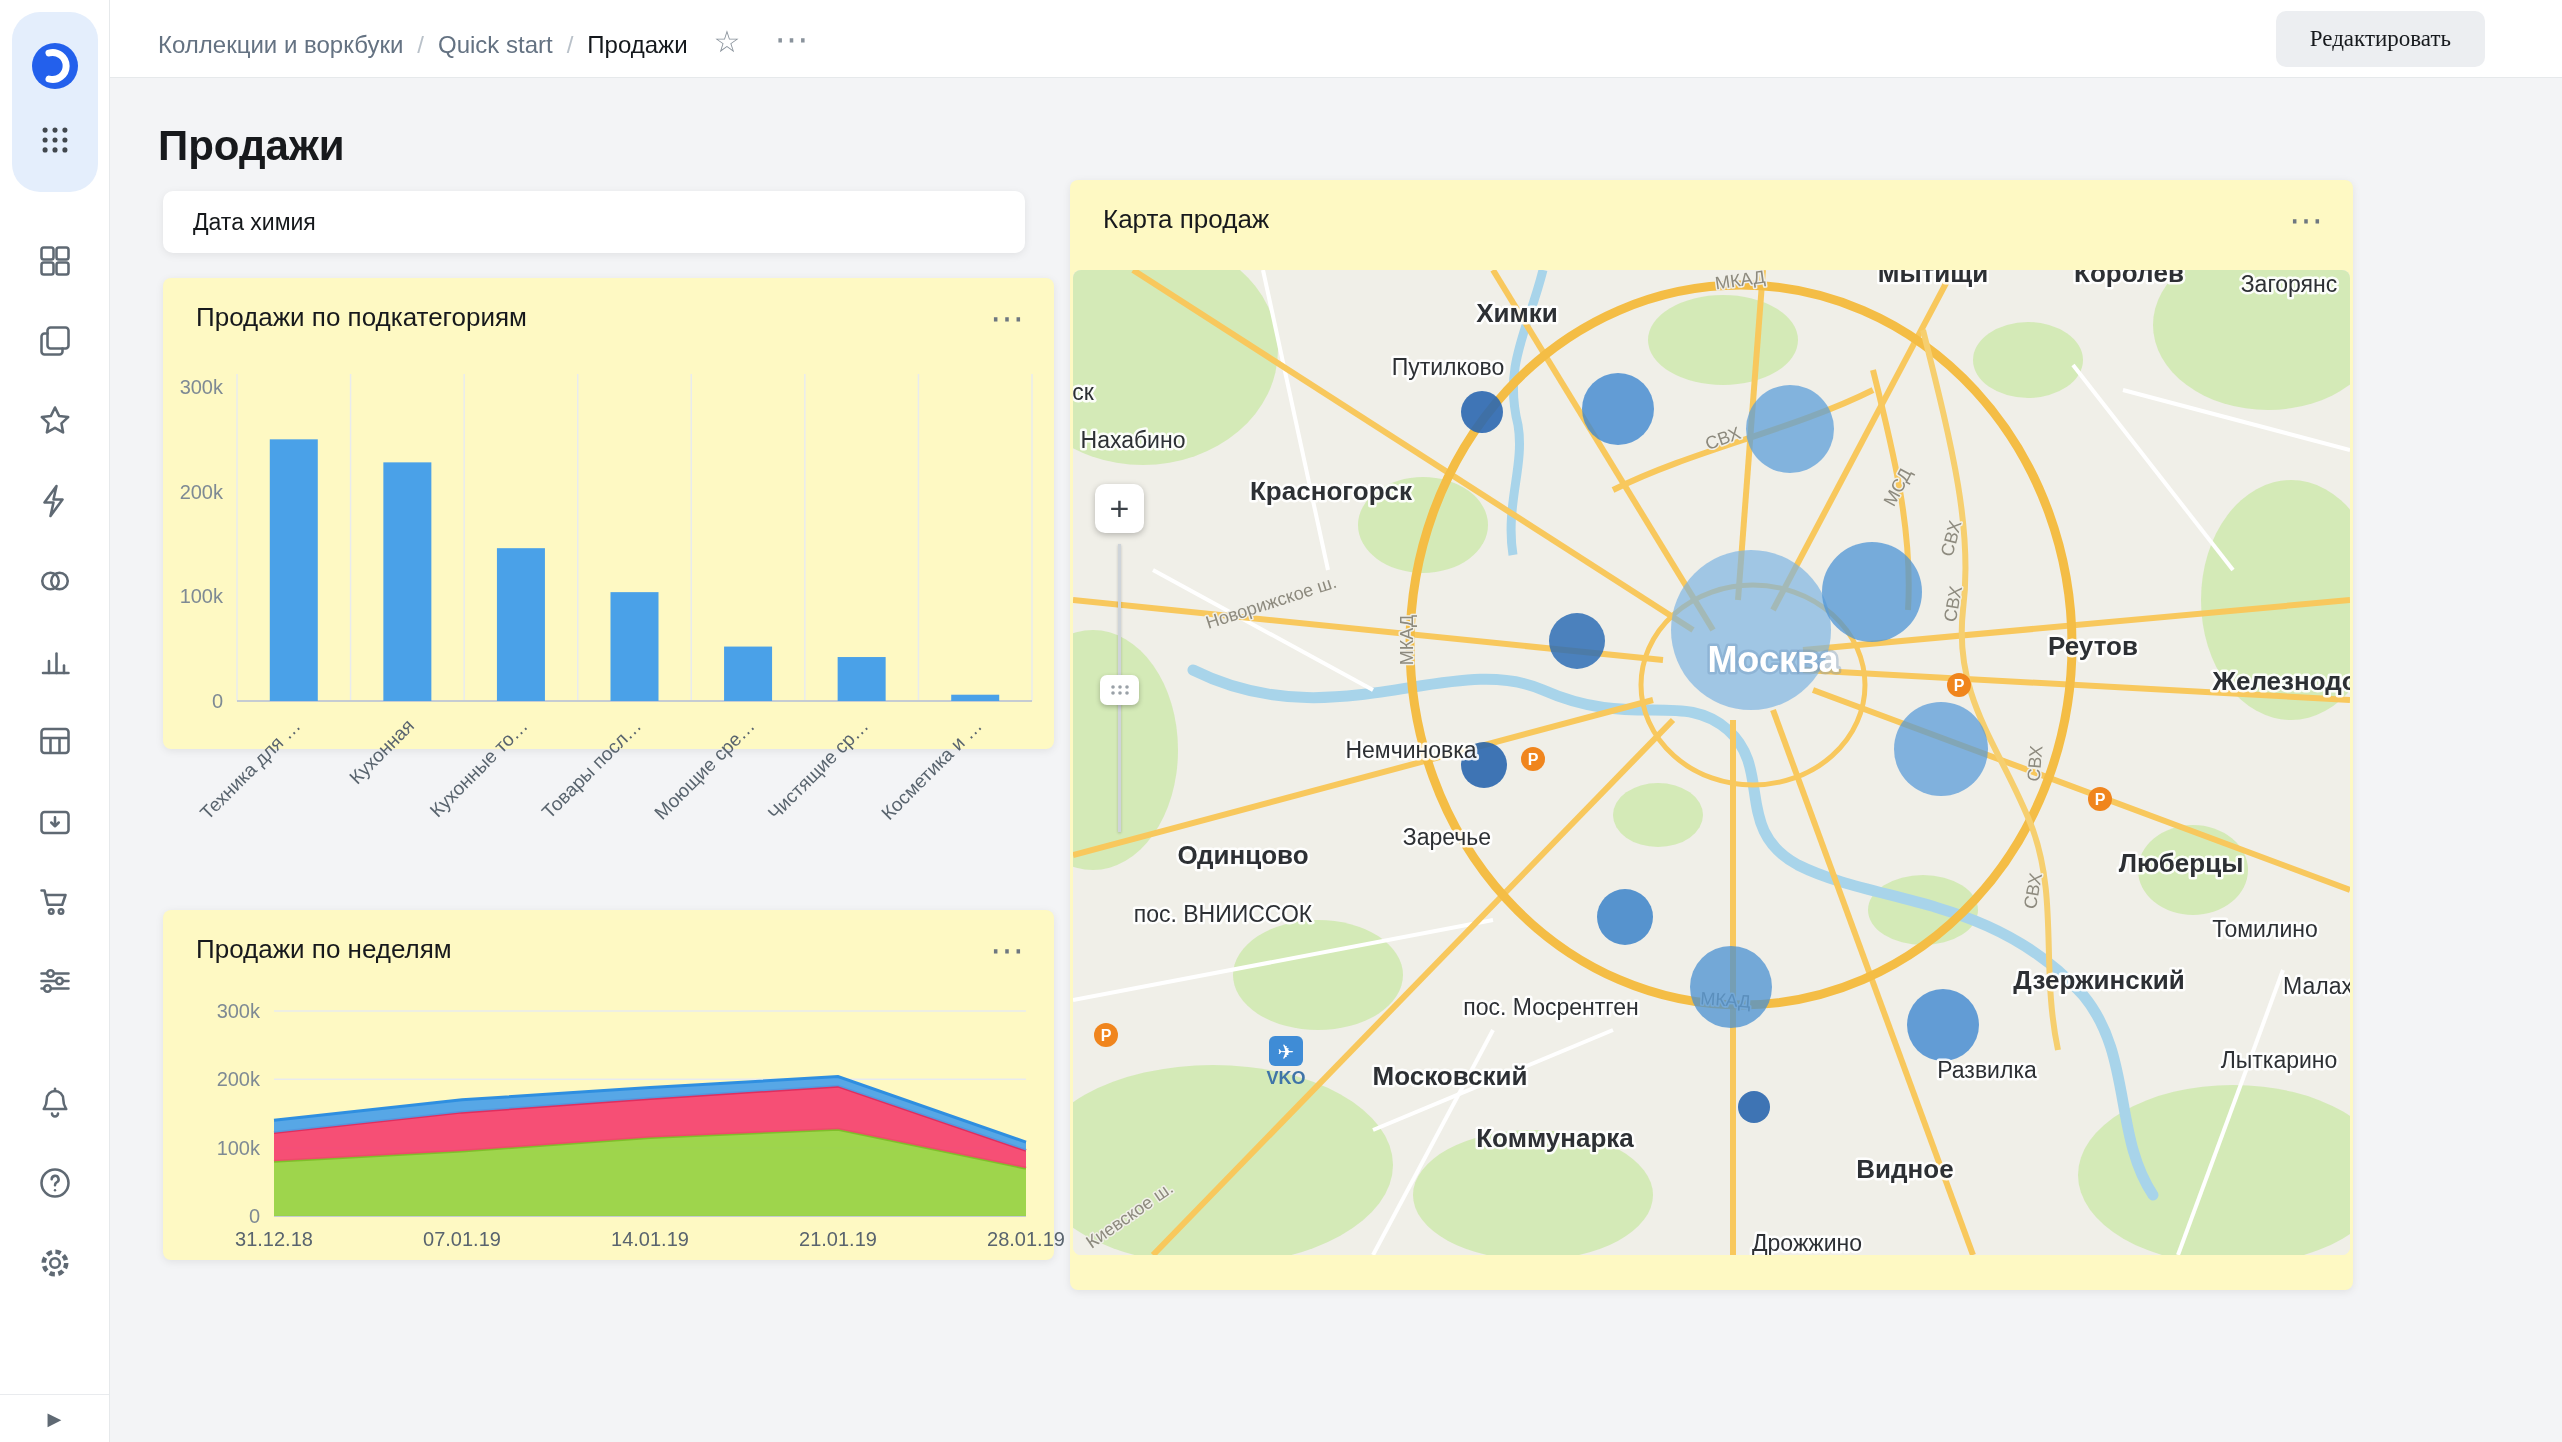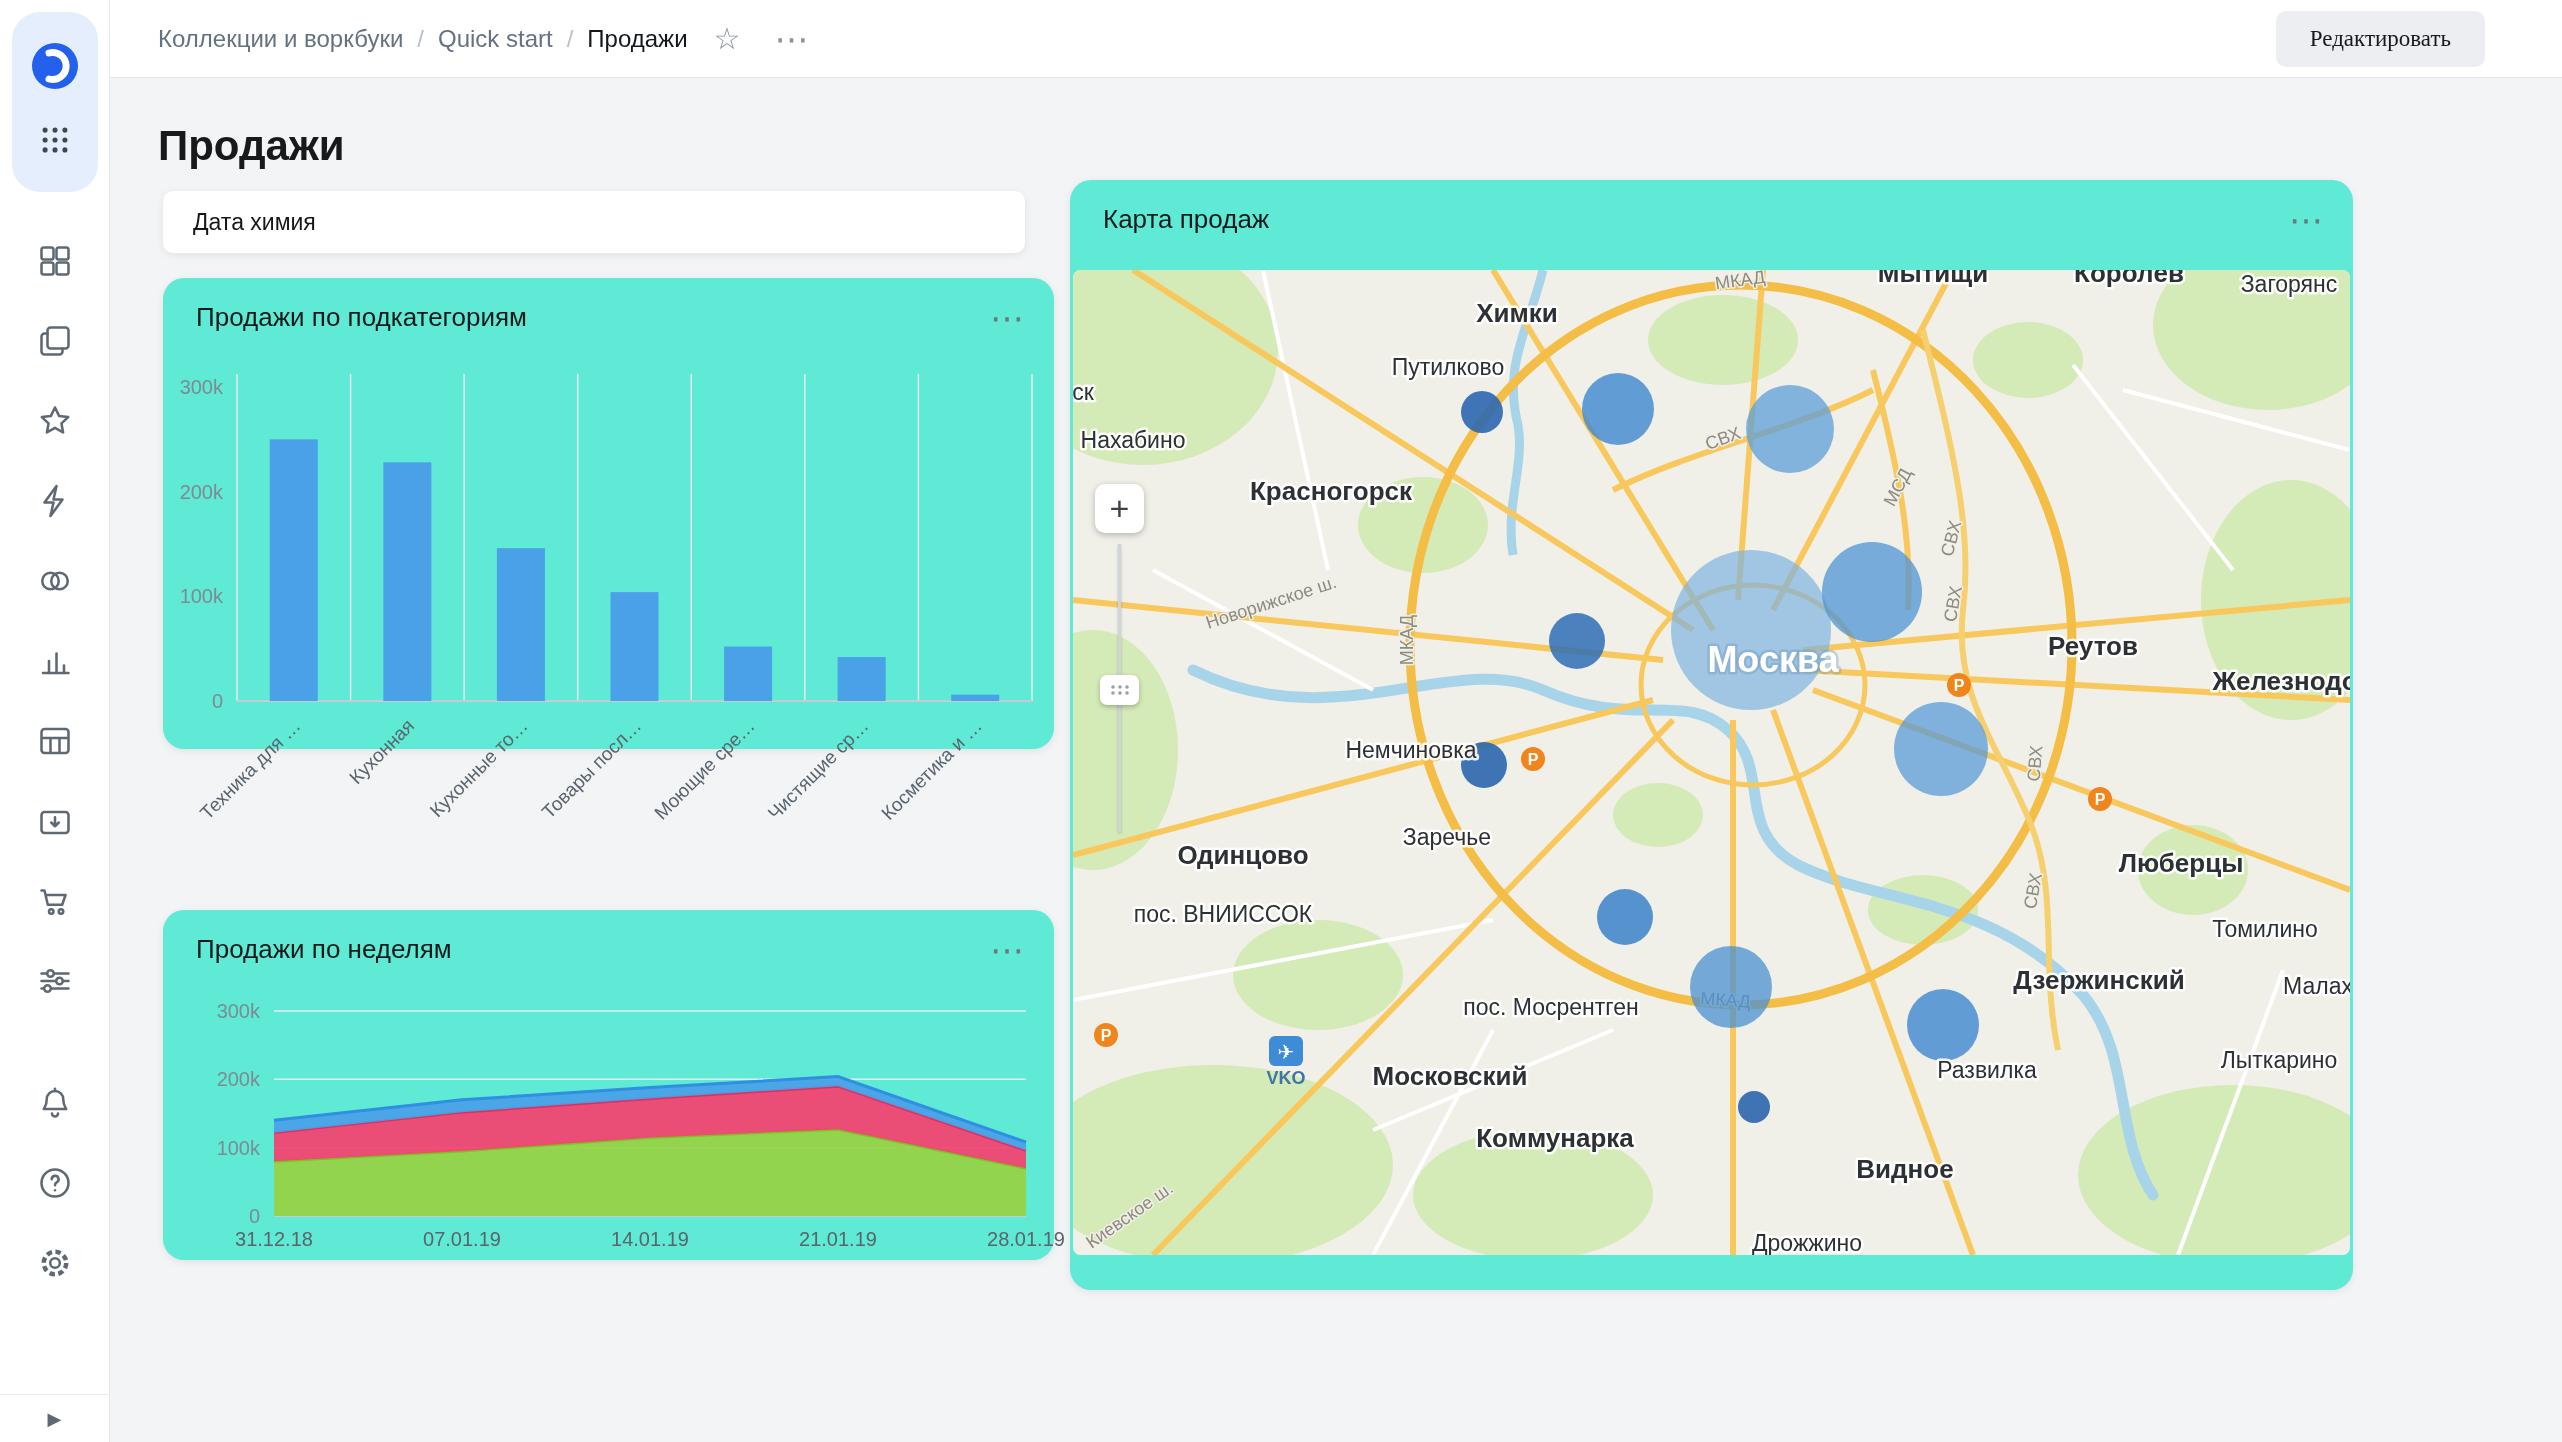--- a/index.html
+++ b/index.html
@@ -8,33 +8,33 @@
   .screen{position:relative;width:2562px;height:1442px;overflow:hidden}
 
   
   .sidebar{position:absolute;left:0;top:0;width:110px;height:100%;background:#fff;border-right:1px solid #e6e9eb;z-index:5}
   .logo-pill{position:absolute;left:12px;top:12px;width:86px;height:180px;background:#e4eefc;border-radius:28px;display:flex;flex-direction:column;align-items:center;justify-content:space-evenly}
   .side-icon{position:absolute;left:50%;transform:translate(-50%,-50%);width:46px;height:46px;display:flex;align-items:center;justify-content:center;color:#5f6973;cursor:pointer;border-radius:8px}
   .side-footer{position:absolute;bottom:0;left:0;right:0;height:48px;border-top:1px solid #e9ebee;display:flex;align-items:center;justify-content:center;color:#5f6973;font-size:18px;cursor:pointer}
 
   
   .topbar{position:absolute;left:110px;top:0;right:0;height:78px;background:#fff;border-bottom:1px solid #e6e9eb;display:flex;align-items:center;padding:0 77px 0 48px;z-index:4}
-  .breadcrumb{display:flex;align-items:center;gap:14px;font-size:24px}
+  .breadcrumb{display:flex;align-items:flex-end;gap:14px;font-size:24px}
   .bc-link{color:#647282;cursor:pointer}
   .bc-sep{color:#b9c1c9}
   .bc-current{color:#14181c}
   .bc-star{font-size:30px;color:#8a939c;margin-left:12px;cursor:pointer}
   .bc-more{font-size:34px;color:#8a939c;margin-left:20px;cursor:pointer}
   .edit-btn{margin-left:auto;background:#eceef1;border:none;border-radius:10px;height:56px;padding:0 34px;font-size:23px;font-family:Liberation Serif, serif;color:#16191d;cursor:pointer}
 
   
   .main{position:absolute;left:110px;top:78px;right:0;bottom:0}
   .page-title{position:absolute;left:48px;top:44px;font-size:42px;font-weight:700;color:#17191c}
 
-  .card{position:absolute;background:#5eead4;border-radius:21px;box-shadow:0 2px 8px rgba(0,0,0,.08)}
+  .card{position:absolute;background:#fef9c3;border-radius:8px;box-shadow:0 2px 8px rgba(0,0,0,.08)}
   .card-head{display:flex;align-items:center;justify-content:space-between;padding:24px 30px 0 33px}
   .card-title{font-size:26px;color:#17191c}
   .card-more{font-size:34px;color:#6e7780;cursor:pointer;line-height:20px}
 
   .filter-card{position:absolute;left:53px;top:113px;width:862px;height:62px;background:#fff;border-radius:10px;box-shadow:0 2px 8px rgba(0,0,0,.08);display:flex;align-items:center;padding:0 14px 0 30px}
   .filter-label{font-size:23px;color:#15181b;white-space:nowrap}
   .filter-input-wrap{flex:1;margin-left:20px;height:50px;border:1px solid #d5dade;border-radius:8px;display:flex;align-items:center;padding:0 16px;background:#fff}
   .filter-input{flex:1;border:none;outline:none;font-size:23px;font-family:inherit;color:#15181b;background:transparent}
   .filter-clear{font-size:24px;color:#99a0a7;cursor:pointer;padding:0 4px}
 

